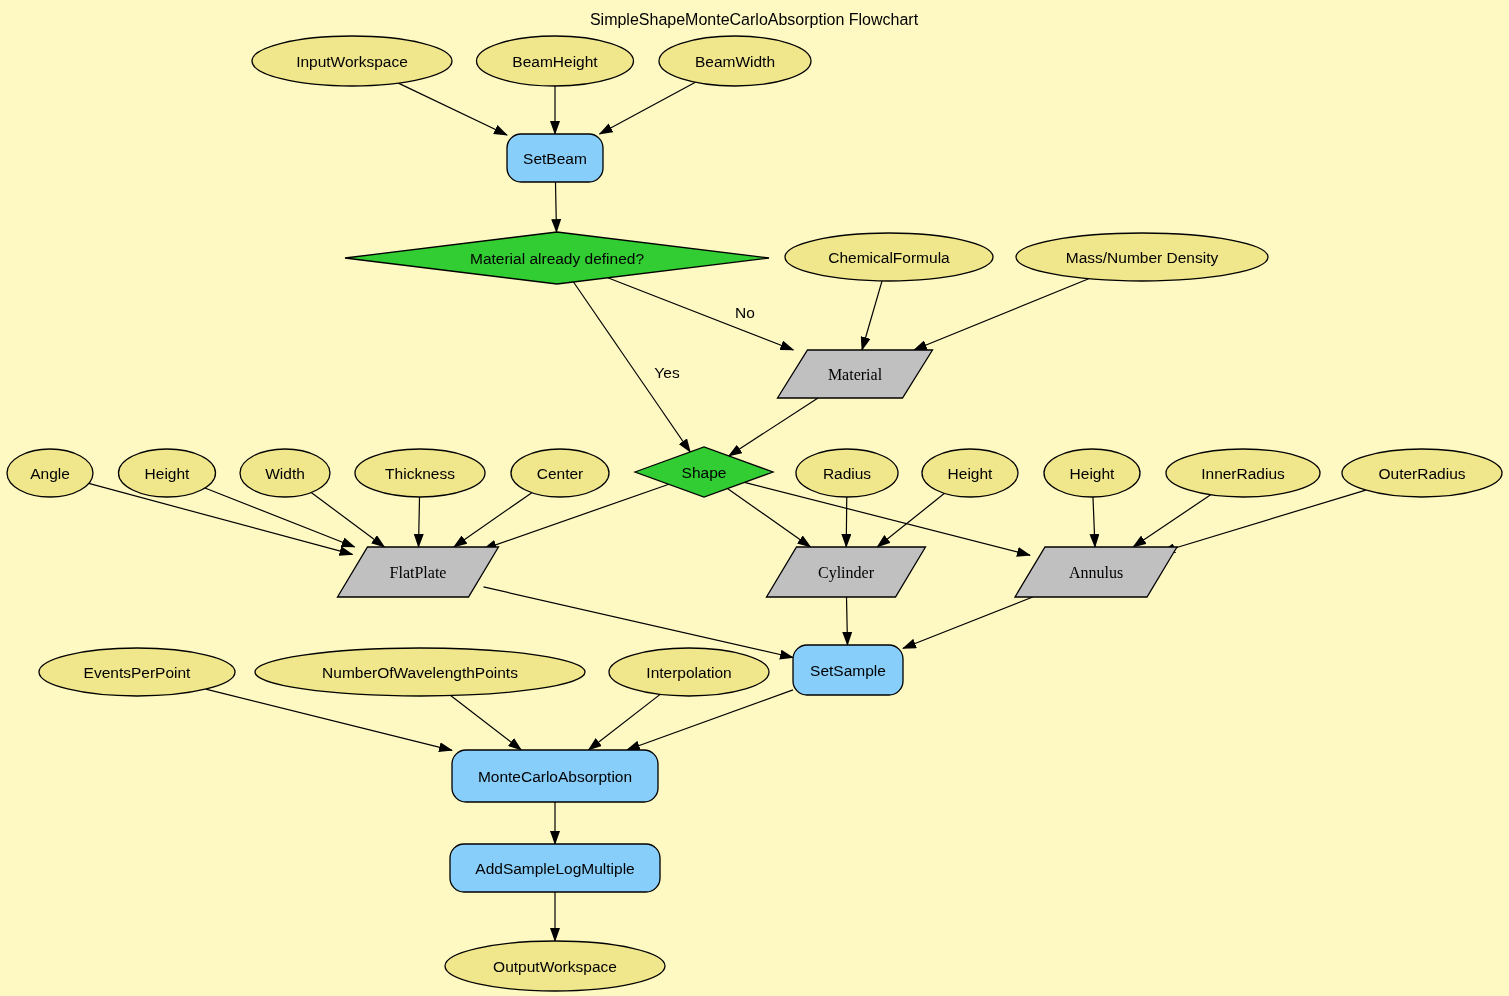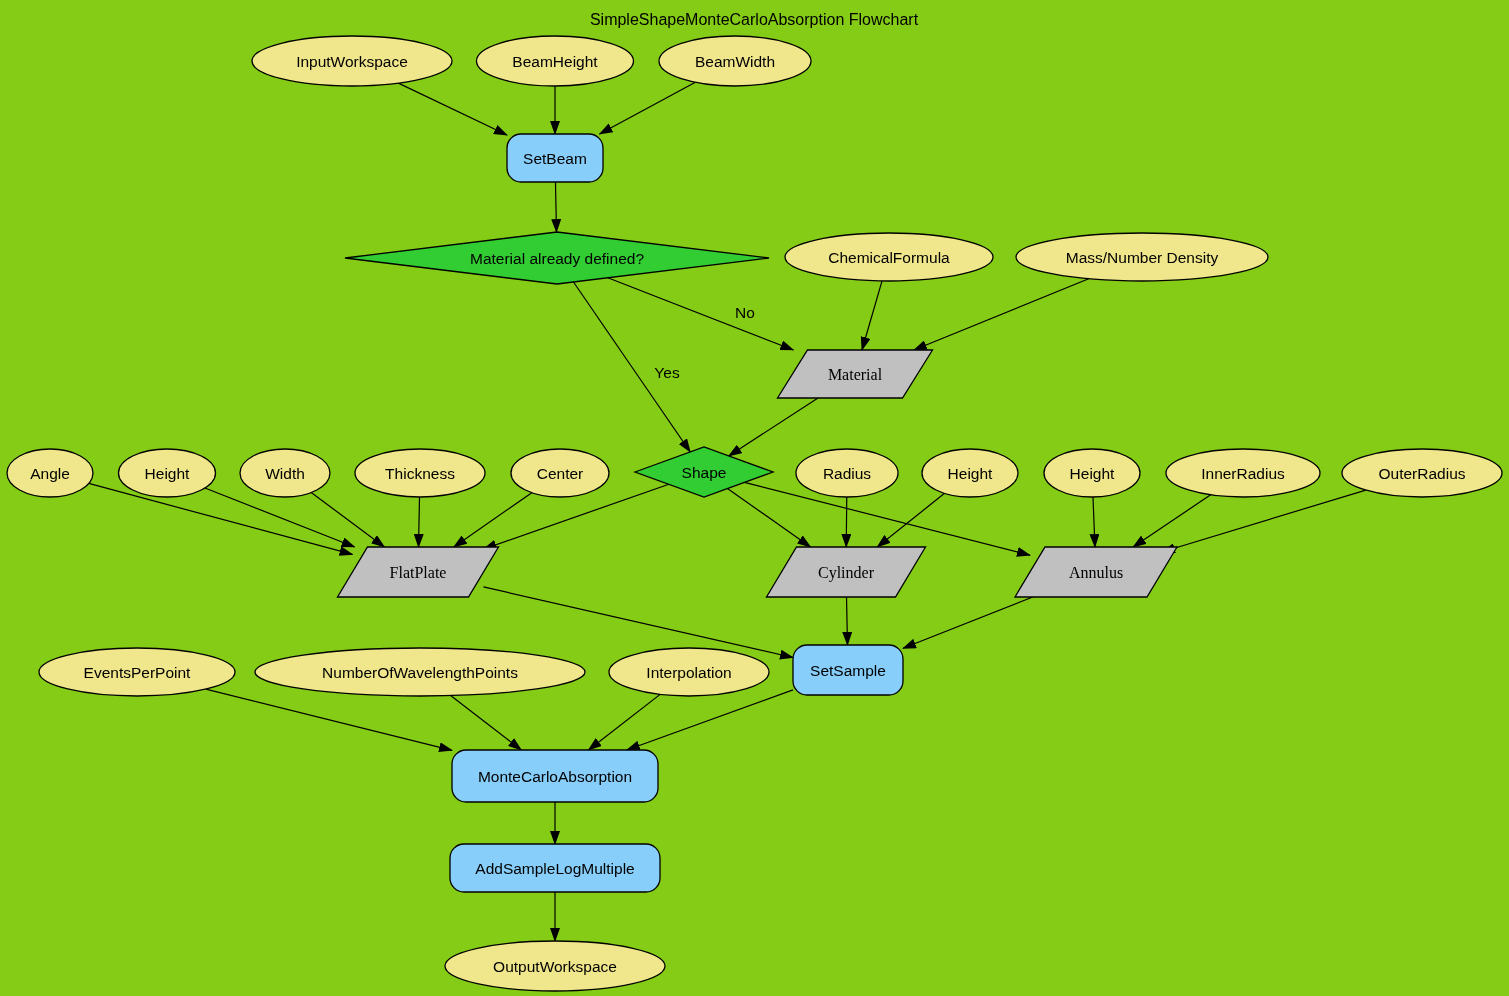--- a/index.html
+++ b/index.html
@@ -1,20 +1,20 @@
 <!DOCTYPE html>
 <html><head>
 <meta charset="utf-8">
 <style>
   html, body { margin: 0; padding: 0; background: #ffffff; }
   .canvas-wrap {
     position: relative;
     width: 1509px;
     height: 996px;
-    background: #84cc16;
+    background: #fef9c3;
     font-family: "Liberation Sans", sans-serif;
   }
   svg { display: block; }
   text.node-label {
     font-family: "Liberation Sans", sans-serif;
     font-size: 15.5px;
     fill: #000000;
     text-anchor: middle;
   }
   text.process-label {

